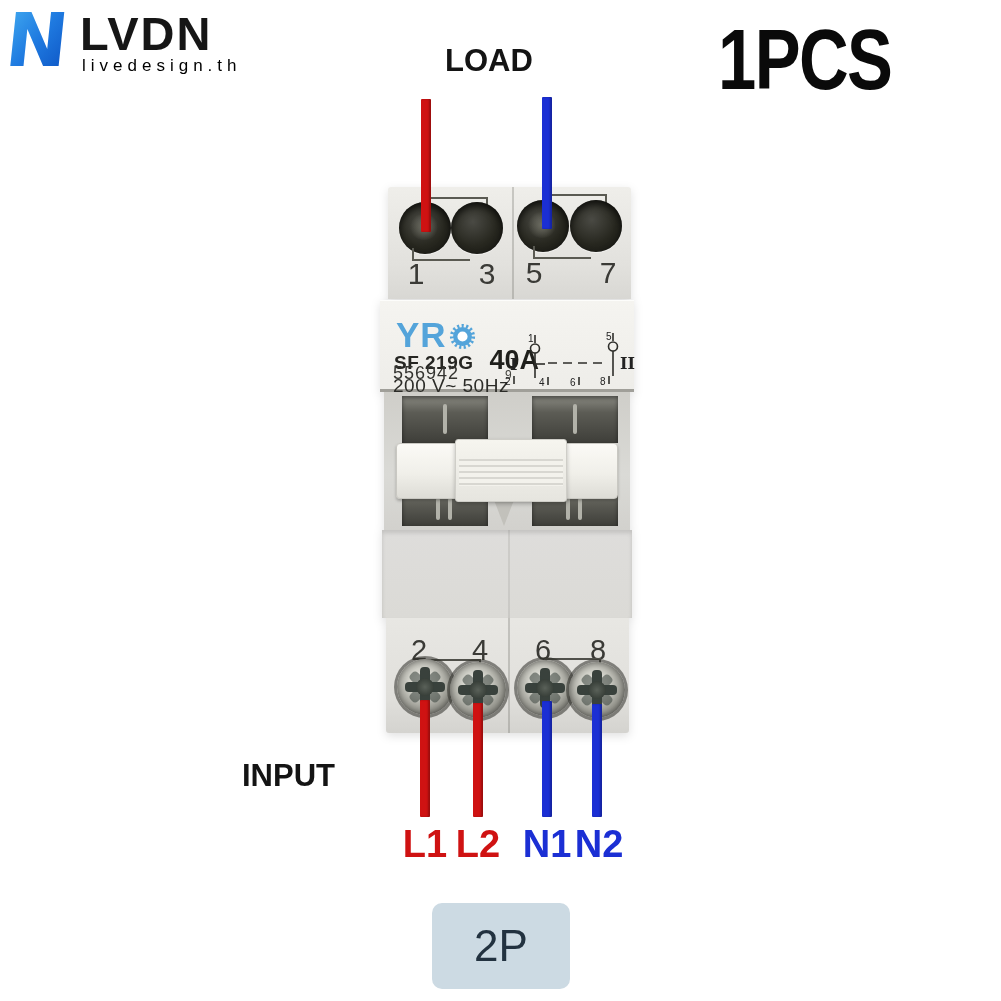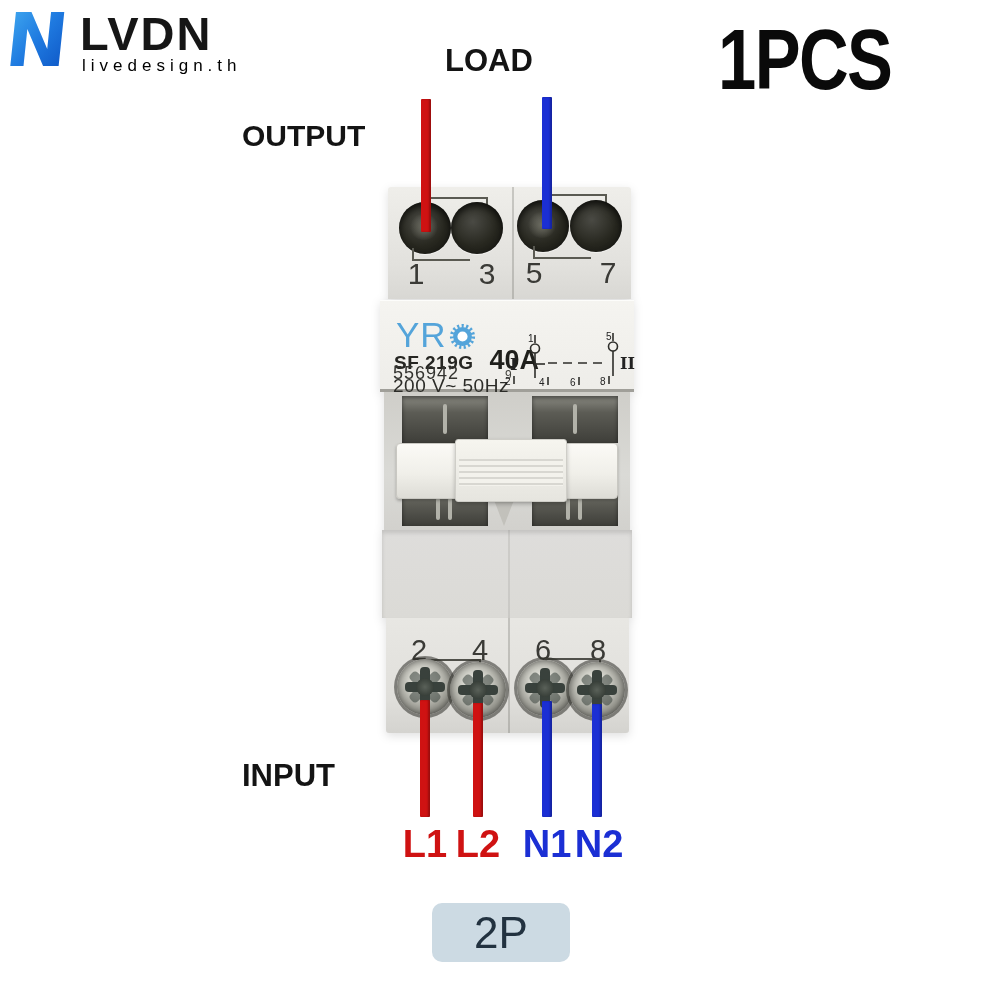--- a/index.html
+++ b/index.html
@@ -48,21 +48,21 @@
   .tnum { width:26px; text-align:center; font-size:30px; color:#3a3a36; }
   .bridge-top { border-top:2px solid #5a5a52; border-right:2px solid #5a5a52; }
   .bridge-hook { border-left:2px solid #5a5a52; border-bottom:2px solid #5a5a52; }
   .bridge-dn { border-top:2px solid #50504a; border-left:2px solid #50504a;
     border-right:2px solid #50504a; }
 
   .label-block { left:0; top:113px; width:254px; height:92px;
     background:linear-gradient(180deg,#f5f4f0,#eeede9);
     border-top:1px solid #fdfdfb; border-bottom:3px solid #a09f99; }
   .brand-row { left:16px; top:14px; display:flex; align-items:center; }
-  .brand-text { font-size:35px; font-weight:400; color:var(--brand_blue);
+  .brand-text { font-size:35px; font-weight:700; color:var(--brand_blue);
     letter-spacing:1px; }
   .model-row { left:14px; top:44px; display:flex; align-items:baseline; }
   .model { font-size:19px; font-weight:700; color:#262622; letter-spacing:.5px; }
   .rating { font-size:27px; font-weight:700; color:#1f1f1b; margin-left:16px; }
   .serial-row { left:13px; top:62px; display:flex; align-items:baseline;gap:42px; }
   .serial { font-size:18px; color:#33332f; letter-spacing:1px; }
   .serial-sm { font-size:12px; color:#44443e; margin-left:4px; }
   .voltage { left:13px; top:74px; font-size:19px; color:#2c2c28;
     letter-spacing:.5px; }
 
@@ -95,21 +95,21 @@
     box-shadow:0 0 0 3px rgba(45,45,40,.55), inset 0 0 7px rgba(0,0,0,.45); }
   .slot { position:absolute; left:8px; top:23px; width:40px; height:10px;
     border-radius:4px; background:#39413c; }
   .slot.s2 { transform:rotate(90deg); }
   .slot.s3 { transform:rotate(45deg); opacity:.55; width:38px; left:9px; }
   .slot.s4 { transform:rotate(135deg); opacity:.55; width:38px; left:9px; }
   .screw-core { position:absolute; left:19px; top:19px; width:18px; height:18px;
     border-radius:50%; background:radial-gradient(circle,#5a6159 0%,#333a34 80%); }
 
   
-  .badge { left:432px; top:903px; width:138px; height:59px; border-radius:10px;
+  .badge { left:432px; top:903px; width:138px; height:86px; border-radius:10px;
     background:var(--badge_bg); color:var(--badge_text);
     display:flex; align-items:center; justify-content:center;
     font-size:44px; font-weight:500; }
 </style>
 </head>
 <body>
 
 <div class="canvas">
 
   <svg class="abs" style="left:6px; top:4px;" width="72" height="74" viewBox="0 0 72 74">
@@ -120,21 +120,20 @@
         <stop offset="1" stop-color="#0a4fc0"></stop>
       </linearGradient>
     </defs>
     <text x="4" y="62" font-size="74" font-weight="bold" font-family="DejaVu Sans, sans-serif" fill="url(#ngrad)" transform="skewX(-6)">N</text>
   </svg>
   <div class="abs logo-name">LVDN</div>
   <div class="abs logo-domain">livedesign.th</div>
   <div class="abs qty">1PCS</div>
 
   <div class="abs anno load-label">LOAD</div>
-  <div class="abs anno output-label">OUTPUT</div>
   <div class="abs anno input-label">INPUT</div>
 
   <div class="abs wire red" style="left:421px; top:99px; height:133px;"></div>
   <div class="abs wire blue" style="left:542px; top:97px; height:132px;"></div>
 
   <div class="abs device">
 
     <div class="abs top-block">
       <div class="abs seam" style="left:124px; top:0; height:112px;"></div>
       <div class="abs bridge-top" style="left:40px; top:10px; width:60px; height:14px;"></div>

